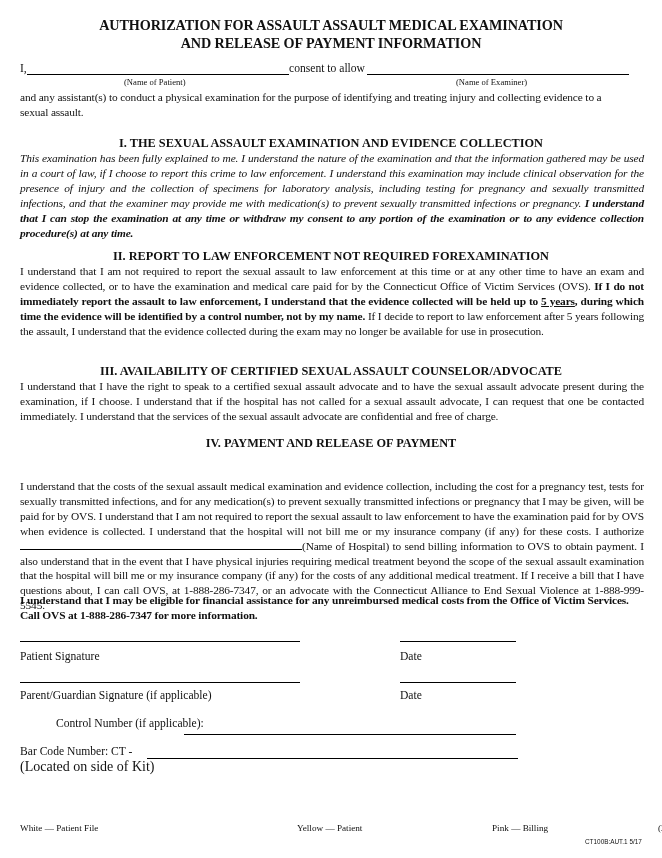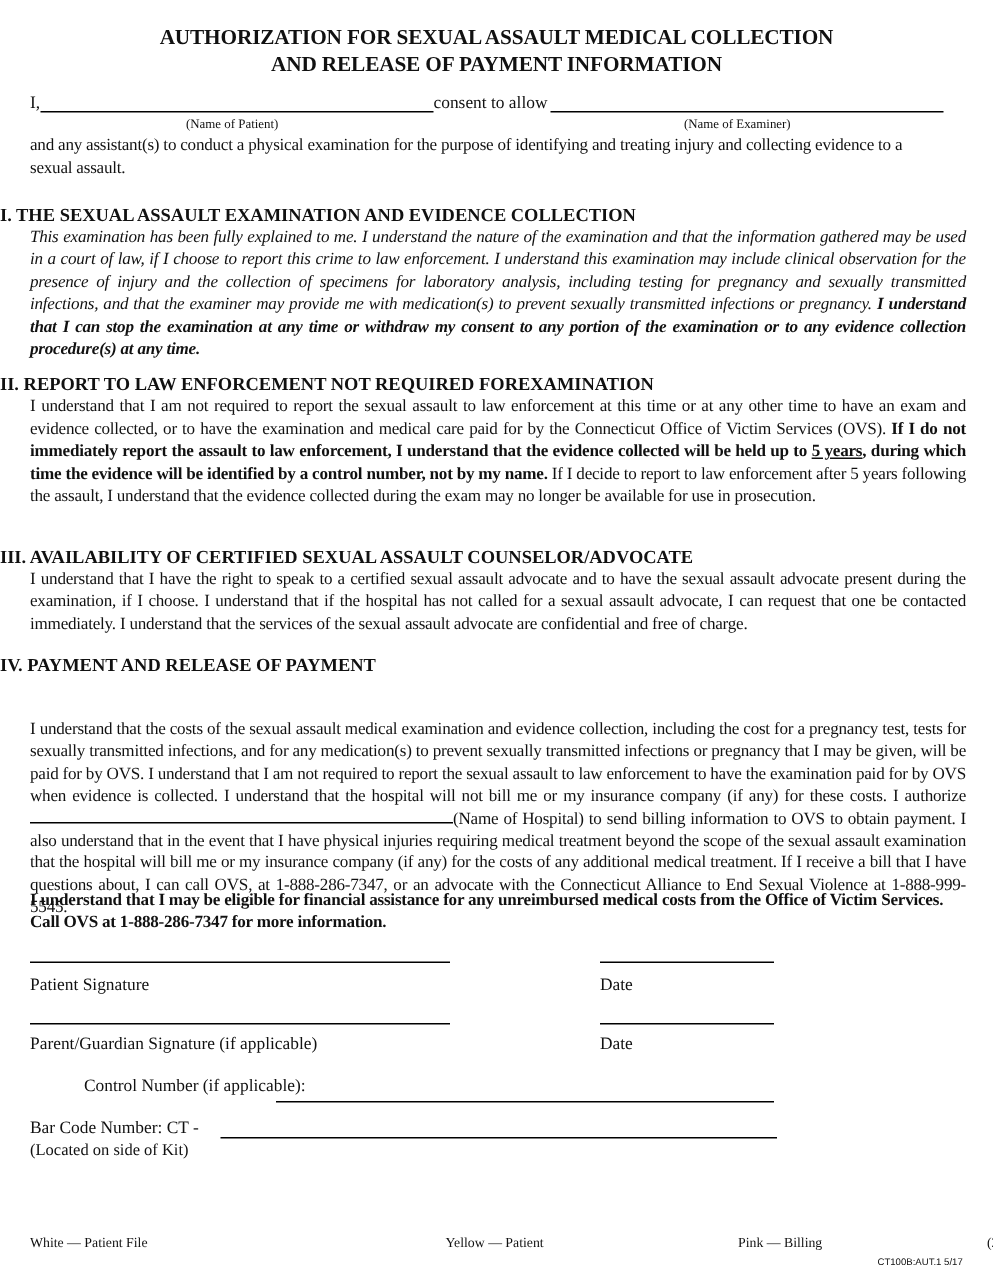--- a/index.html
+++ b/index.html
@@ -12,36 +12,36 @@
   .title {
     left: 0; width: 662px; text-align: center;
     font-weight: bold; font-size: 14.2px; line-height: 17px; letter-spacing: -0.1px;
   }
   .p {
     left: 20px; width: 624px;
     font-size: 11.4px; line-height: 14.9px; letter-spacing: -0.15px;
     text-align: justify;
   }
   .heading {
-    left: 0; width: 662px; text-align: left;
+    left: 0; width: 662px; text-align: center;
     font-weight: bold; font-size: 12.3px; line-height: 15px;
   }
   .small { font-size: 8.6px; line-height: 10px; }
   .line { border-bottom: 1.3px solid #000; height: 0; }
   .b { font-weight: bold; }
   .u { text-decoration: underline; }
   .label { font-size: 11.6px; line-height: 14px; }
   .foot { font-size: 9.2px; line-height: 11px; }
   .code { font-family: "Liberation Sans", "DejaVu Sans", sans-serif; font-size: 6.4px; line-height: 8px; }
   .inline-line { display: inline-block; border-bottom: 1.3px solid #000; vertical-align: baseline; height: 9px; }
 </style>
 </head>
 <body>
 
-<div class="abs title" style="top:17px;">AUTHORIZATION FOR SEXUAL ASSAULT MEDICAL COLLECTION</div>
+<div class="abs title" style="top:17px;">AUTHORIZATION FOR ASSAULT ASSAULT MEDICAL EXAMINATION</div>
 <div class="abs title" style="top:35px;">AND RELEASE OF PAYMENT INFORMATION</div>
 
 <div class="abs" style="left:20px; top:62px; font-size:11.6px; line-height:14px;">I,</div>
 <div class="abs line" style="left:27px; top:74px; width:262px;"></div>
 <div class="abs" style="left:289px; top:62px; font-size:11.6px; line-height:14px;text-align:right;">consent to allow</div>
 <div class="abs line" style="left:367px; top:74px; width:262px;"></div>
 <div class="abs small" style="left:124px; top:77px;">(Name of Patient)</div>
 <div class="abs small" style="left:456px; top:77px;">(Name of Examiner)</div>
 <div class="abs p" style="top:90px; text-align:left; width:600px;">and any assistant(s) to conduct a physical examination for the purpose of identifying and treating injury and collecting evidence to a sexual assault.</div>
 
@@ -78,19 +78,19 @@
 <div class="abs line" style="left:20px; top:682px; width:280px;"></div>
 <div class="abs line" style="left:400px; top:682px; width:116px;"></div>
 <div class="abs label" style="left:20px; top:689px;">Parent/Guardian Signature (if applicable)</div>
 <div class="abs label" style="left:400px; top:689px;">Date</div>
 
 <div class="abs label" style="left:20px; top:717px;margin-left:36px;">Control Number (if applicable):</div>
 <div class="abs line" style="left:184px; top:734px; width:332px;"></div>
 
 <div class="abs label" style="left:20px; top:745px;">Bar Code Number: CT -</div>
 <div class="abs line" style="left:147px; top:758px; width:371px;"></div>
-<div class="abs small" style="left:20px; top:762px; font-size:11px;text-align:right;">(Located on side of Kit)</div>
+<div class="abs small" style="left:20px; top:762px; font-size:14px;text-align:right;">(Located on side of Kit)</div>
 
 <div class="abs foot" style="left:20px; top:823px;">White — Patient File</div>
 <div class="abs foot" style="left:297px; top:823px;">Yellow — Patient</div>
 <div class="abs foot" style="left:492px; top:823px;">Pink — Billing</div>
 <div class="abs foot" style="left:614px; top:823px;margin-left:44px;">(2017)</div>
 <div class="abs code" style="left:585px; top:838px;">CT100B:AUT.1 5/17</div>
 
 </body></html>

